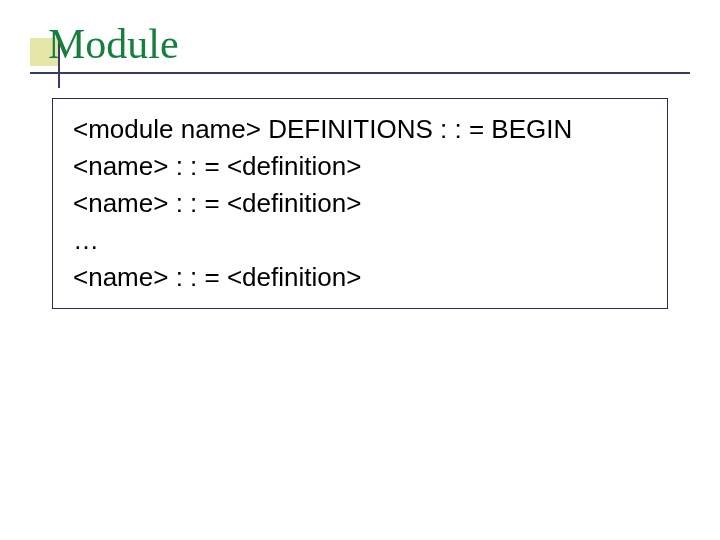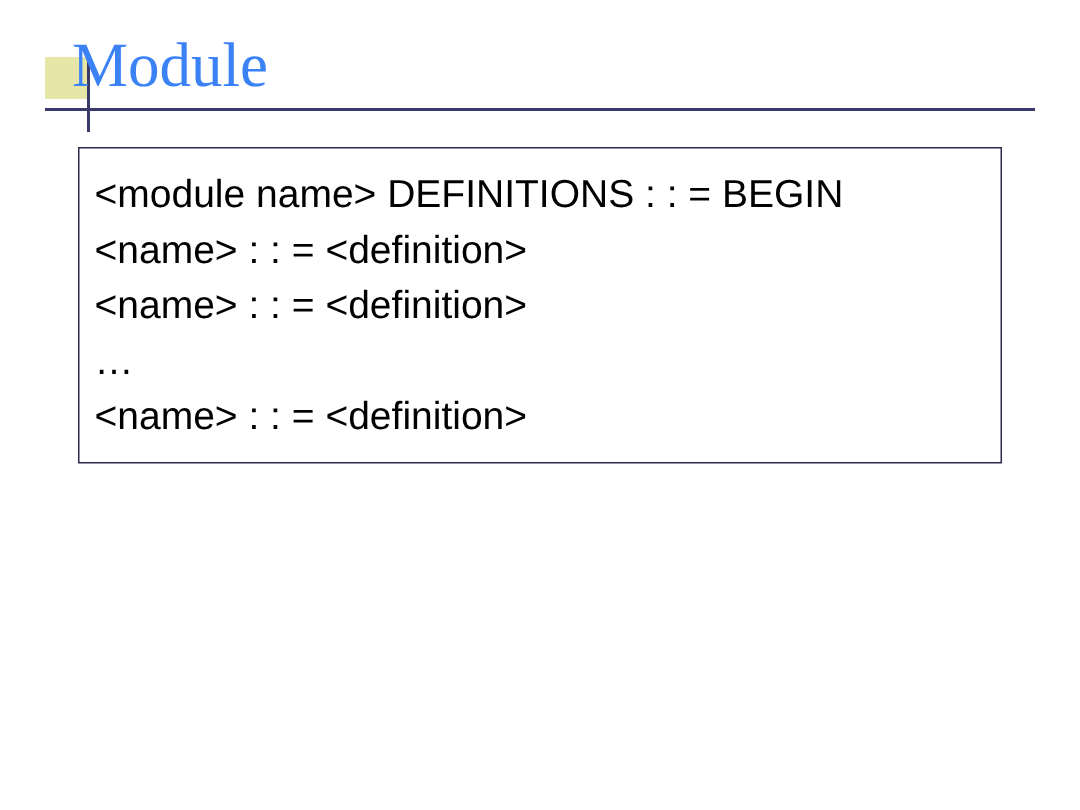--- a/index.html
+++ b/index.html
@@ -22,21 +22,21 @@
     }
     .title-wrap {
       position: absolute;
       left: 48px;
       top: 20px;
       z-index: 2;
     }
     .title {
       font-family: "Times New Roman", Times, serif;
       font-size: 42px;
-      color: #3b82f6;
+      color: #15803d;
     }
     .rule-h {
       position: absolute;
       left: 30px;
       top: 72px;
       width: 660px;
       height: 2px;
       background: #3a3a6a;
     }
     .rule-v {
@@ -46,21 +46,21 @@
       width: 2px;
       height: 50px;
       background: #3a3a6a;
     }
     .box {
       position: absolute;
       left: 52px;
       top: 98px;
       width: 616px;
       border: 1px solid #2a2a4a;
-      padding: 12px 10px;
+      padding: 12px 20px;
     }
     .line {
       font-size: 26px;
       color: #000;
       line-height: 1.42;
     }
   </style>
 </head>
 <body>
 

